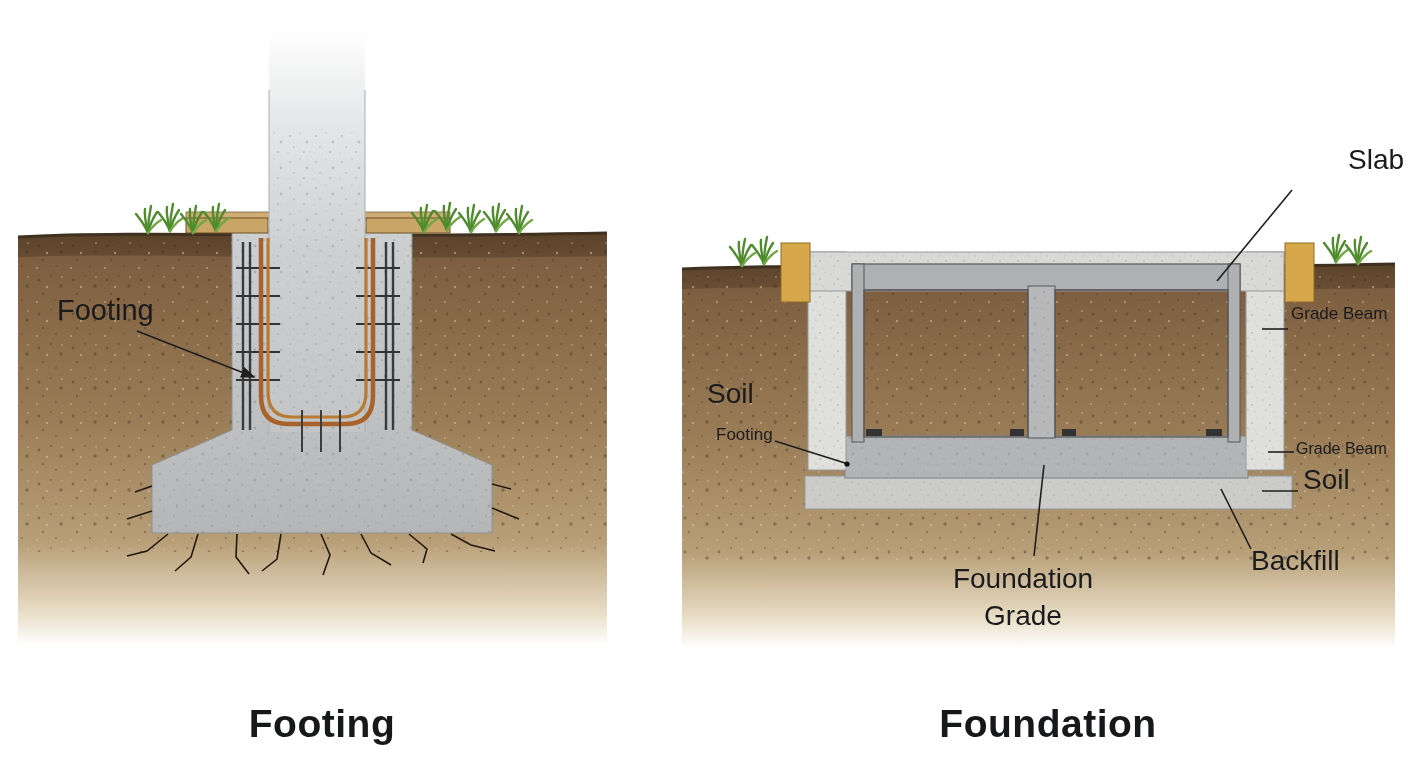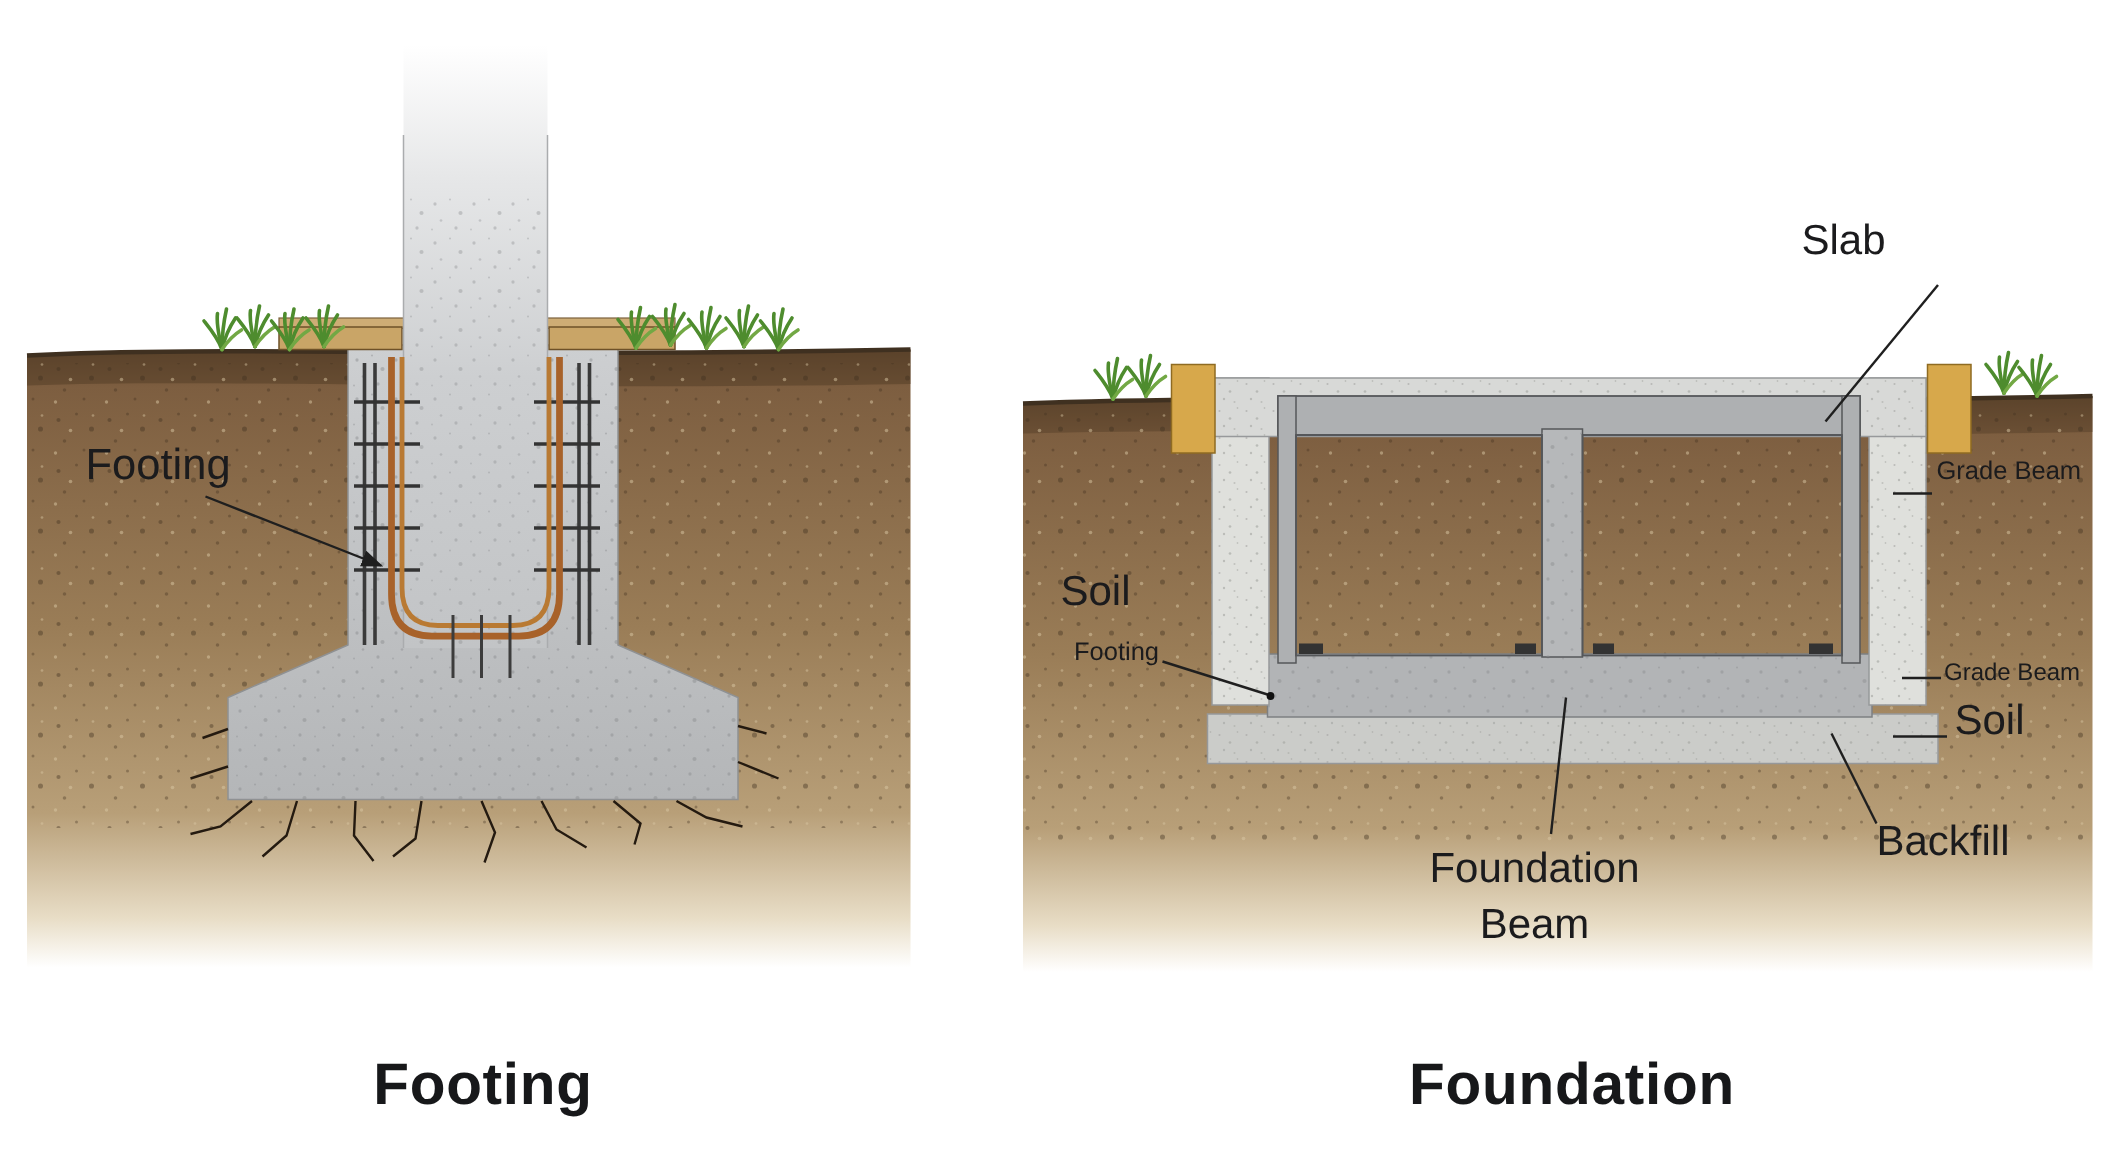--- a/index.html
+++ b/index.html
@@ -200,33 +200,33 @@
         <line x1="1298" y1="491" x2="1262" y2="491"></line>
         <line x1="1251" y1="549" x2="1221" y2="489"></line>
         <line x1="1034" y1="556" x2="1044" y2="465"></line>
       </g>
       <circle cx="847" cy="464" r="2.6" fill="#111111"></circle>
     </g>
   </svg>
 
   <div class="lbl" style="left:57px;top:295px;font-size:29px;">Footing</div>
 
-  <div class="lbl" style="left:1201px;top:145px;font-size:28px;">Slab</div>
+  <div class="lbl" style="left:1348px;top:145px;font-size:28px;">Slab</div>
 
   <div class="lbl" style="left:1291px;top:305px;font-size:17px;">Grade Beam</div>
 
   <div class="lbl" style="left:707px;top:379px;font-size:28px;">Soil</div>
 
   <div class="lbl" style="left:716px;top:426px;font-size:17px;">Footing</div>
 
   <div class="lbl" style="left:1296px;top:440px;font-size:16px;">Grade Beam</div>
 
   <div class="lbl" style="left:1303px;top:465px;font-size:28px;">Soil</div>
 
   <div class="lbl" style="left:1223px;top:546px;font-size:28px;margin-left:28px;">Backfill</div>
 
-  <div class="lbl wrap" style="left:932px;top:560px;width:182px;font-size:28px;line-height:37px;">Foundation Beam</div>
+  <div class="lbl wrap" style="left:932px;top:560px;width:182px;font-size:28px;line-height:37px;">Foundation Grade</div>
 
   <div class="caption" style="left:0;width:644px;">Footing</div>
 
   <div class="caption" style="left:672px;width:752px;">Foundation</div>
 
 </div>
 
 </body></html>

